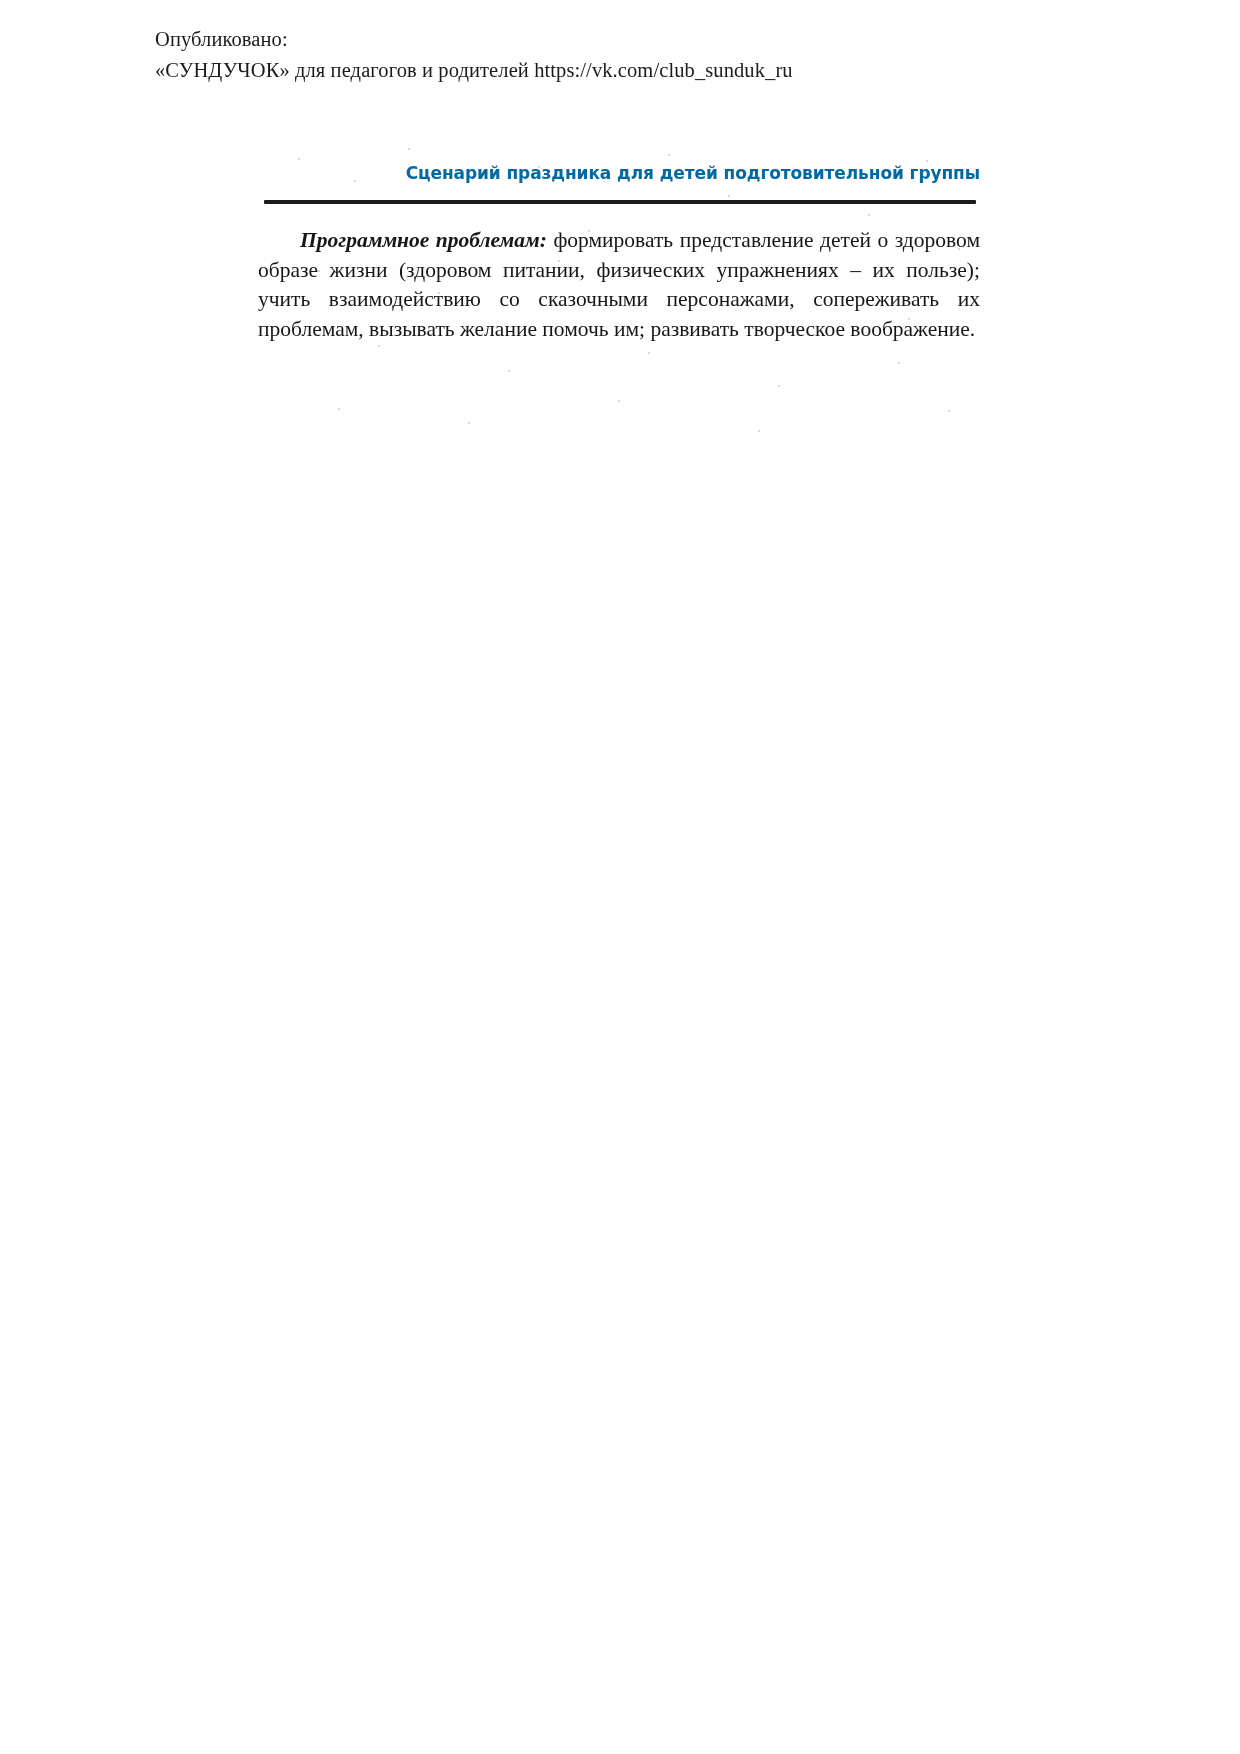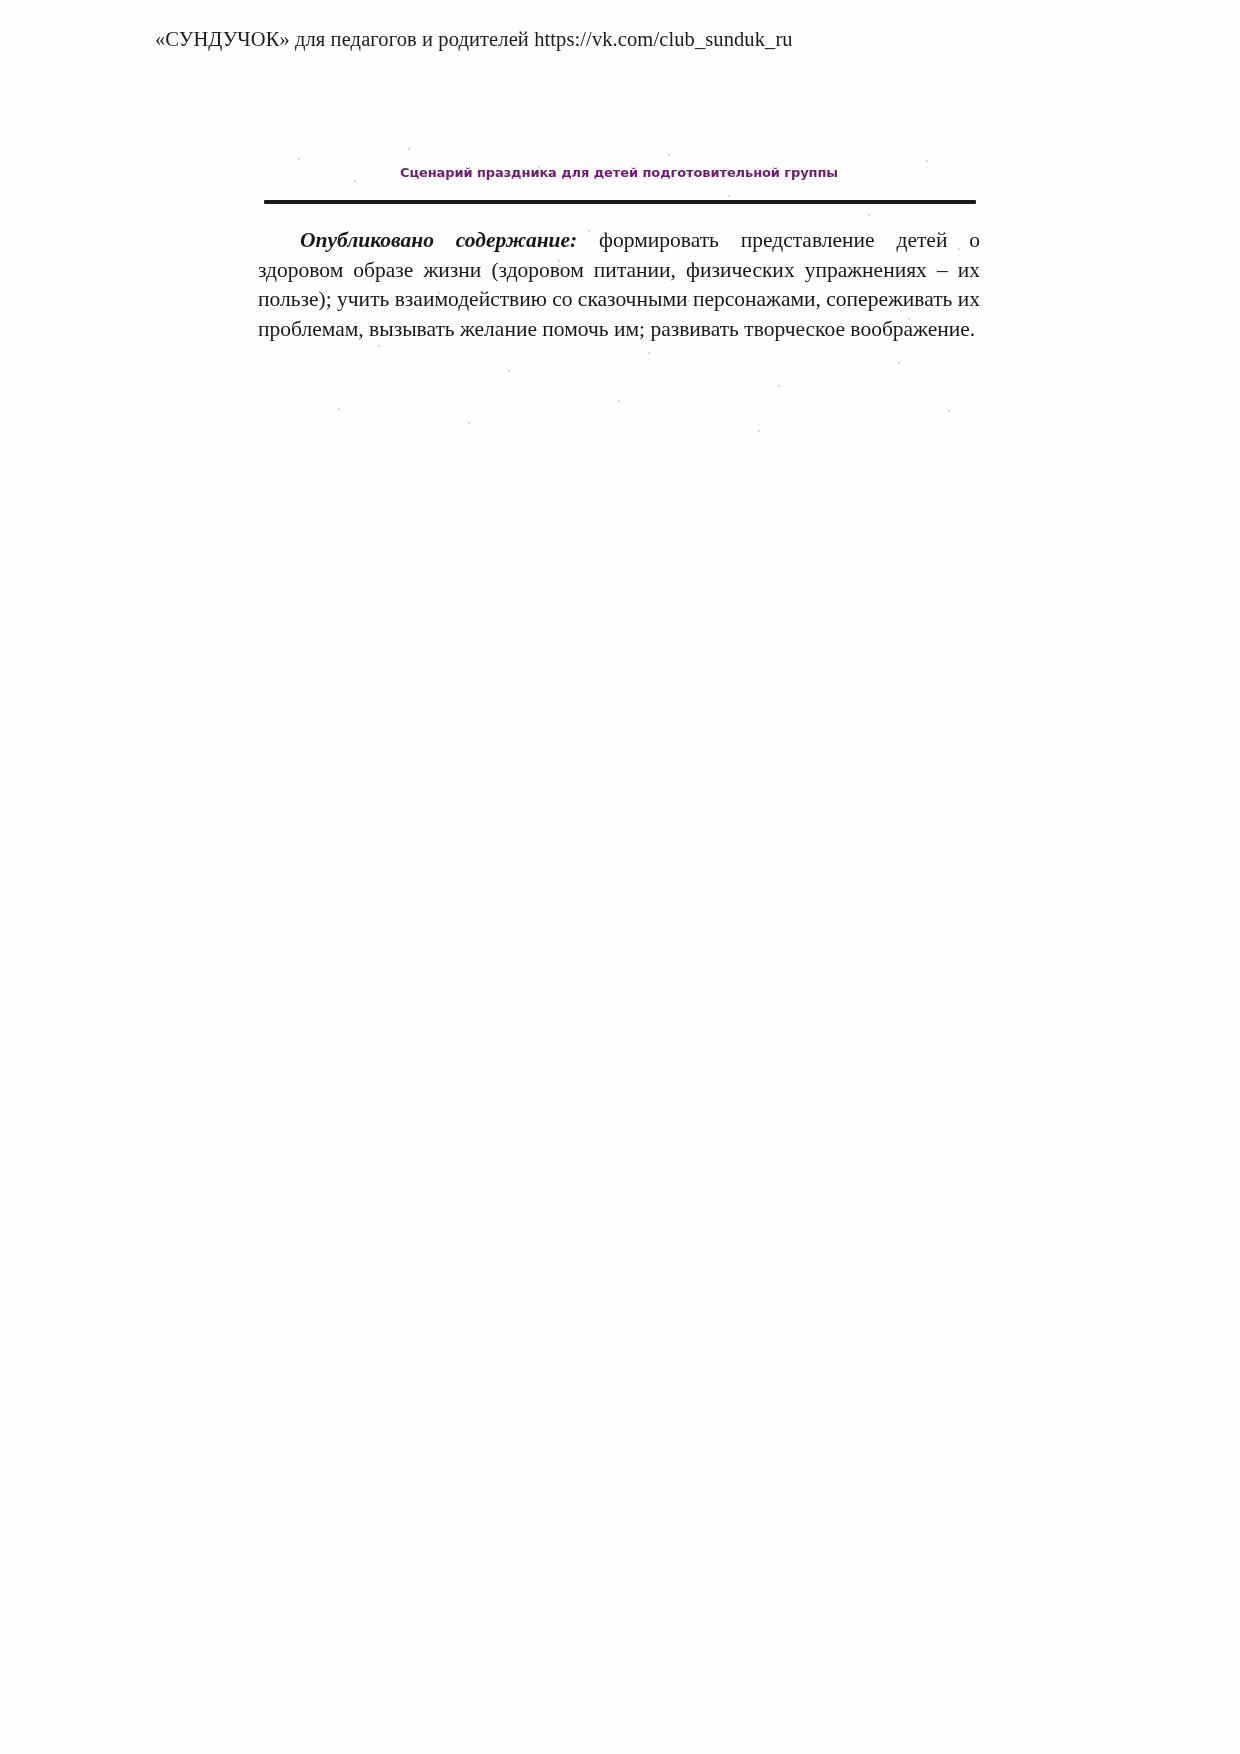--- a/index.html
+++ b/index.html
@@ -54,24 +54,24 @@
     letter-spacing: 0.5px;
     text-align: center;
     color: #111111;
     margin: 0;
     padding-top: 24px;
   }
 
   .subtitle {
     font-family: "DejaVu Sans", sans-serif;
     font-weight: bold;
-    font-size: 13px;
+    font-size: 17px;
     line-height: 26px;
-    text-align: center;
-    color: #701a75;
+    text-align: right;
+    color: #0369a1;
     margin: 20px 0 0 0;
     letter-spacing: -0.1px;
   }
 
   .rule {
     margin: 14px 0 0 6px;
     height: 4px;
     width: 712px;
     background: #1b1b1b;
     border-radius: 1px;
@@ -110,20 +110,21 @@
     background: #9a9a9a;
     border-radius: 50%;
   }
 </style>
 </head>
 <body>
 
 <div class="page">
 
   <div class="pub-block">
+    <div class="pub-line">Опубликовано:</div>
     <div class="pub-line">«СУНДУЧОК» для педагогов и родителей https://vk.com/club_sunduk_ru</div>
   </div>
 
   <div class="speckle">
     <span style="left:40px;top:18px"></span>
     <span style="left:96px;top:40px"></span>
     <span style="left:150px;top:8px"></span>
     <span style="left:215px;top:62px"></span>
     <span style="left:280px;top:26px"></span>
     <span style="left:330px;top:90px"></span>
@@ -147,16 +148,16 @@
     <span style="left:80px;top:268px"></span>
     <span style="left:210px;top:282px"></span>
     <span style="left:360px;top:260px"></span>
     <span style="left:500px;top:290px"></span>
     <span style="left:690px;top:270px"></span>
   </div>
 
   <div class="scan">
     <div class="subtitle">Сценарий праздника для детей подготовительной группы</div>
     <div class="rule"></div>
-    <p class="para"><span class="lead">Опубликовано содержание:</span><span> формировать представление детей о здоровом образе жизни (здоровом питании, физических упражнениях – их пользе); учить взаимодействию со сказочными персонажами, сопереживать их проблемам, вызывать желание помочь им; развивать творческое воображение.</span></p>
+    <p class="para"><span class="lead">Программное проблемам:</span><span> формировать представление детей о здоровом образе жизни (здоровом питании, физических упражнениях – их пользе); учить взаимодействию со сказочными персонажами, сопереживать их проблемам, вызывать желание помочь им; развивать творческое воображение.</span></p>
   </div>
 
 </div>
 
 </body></html>

